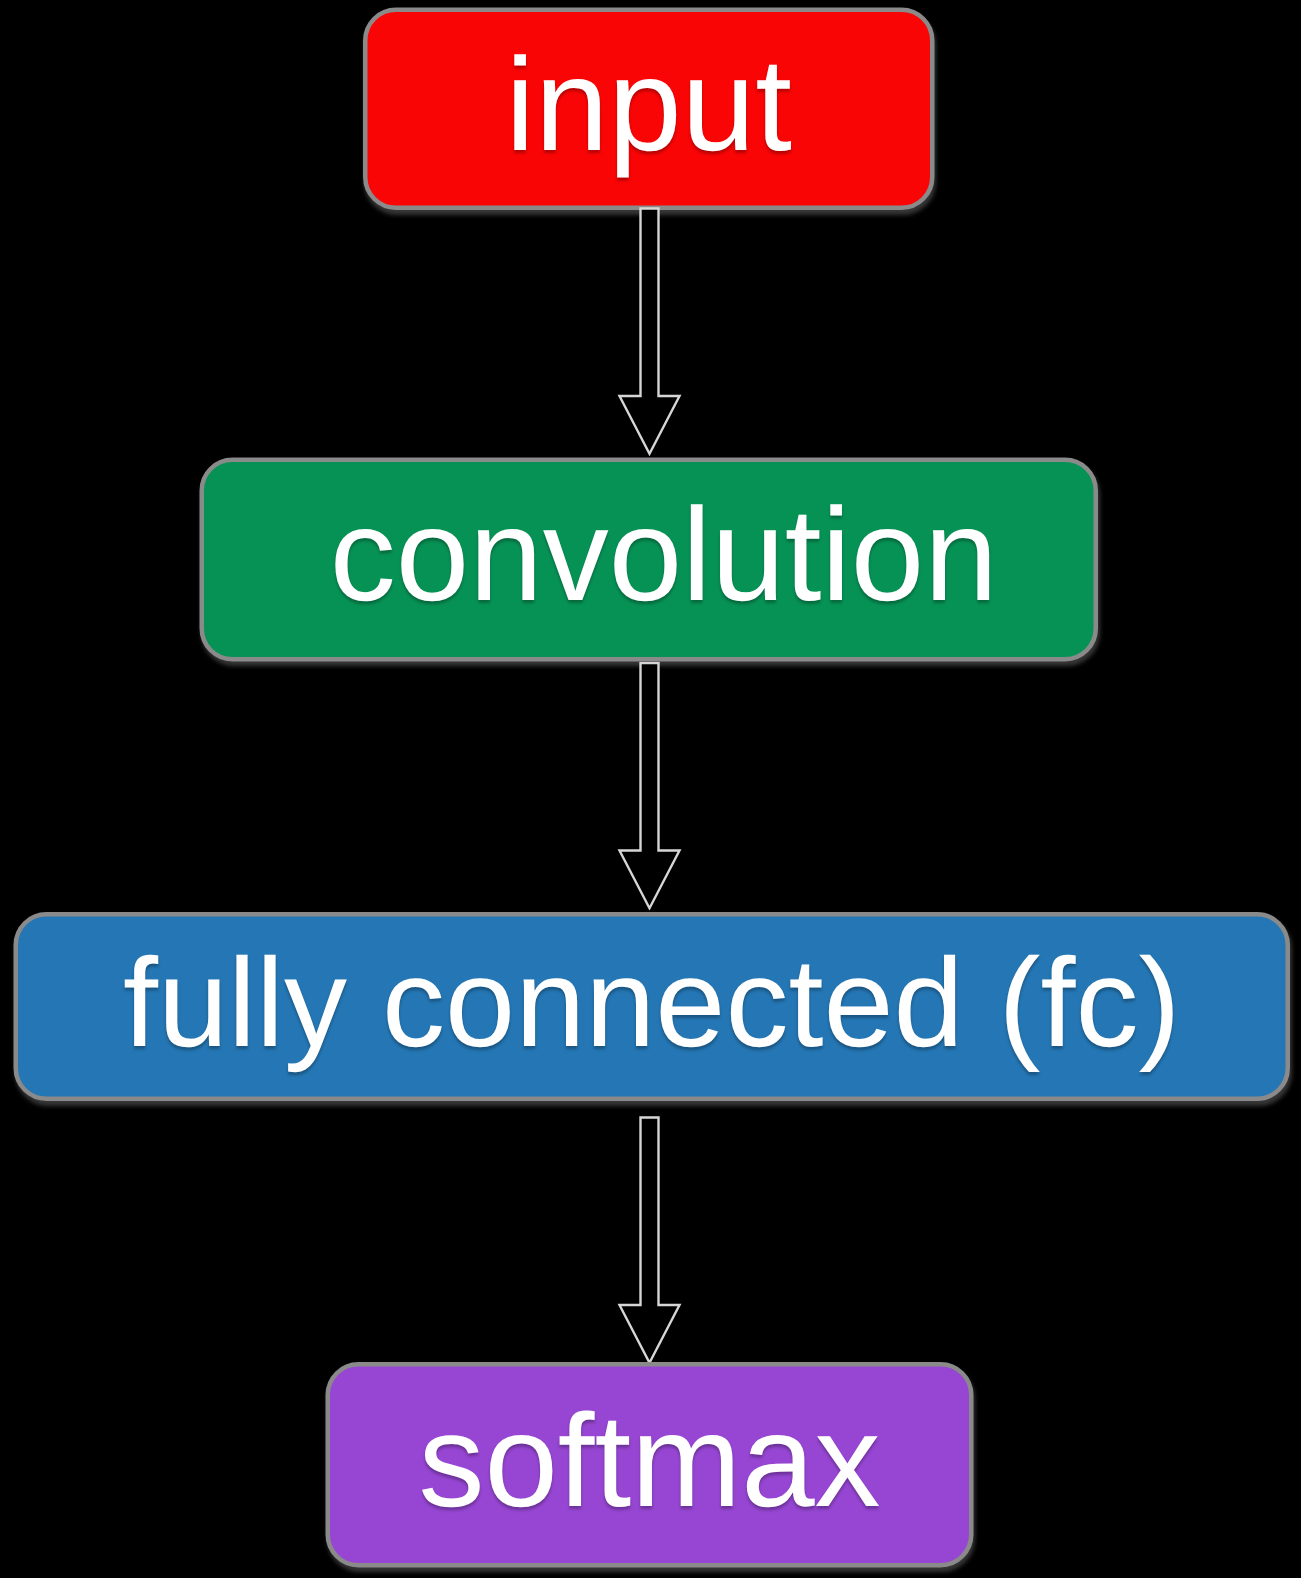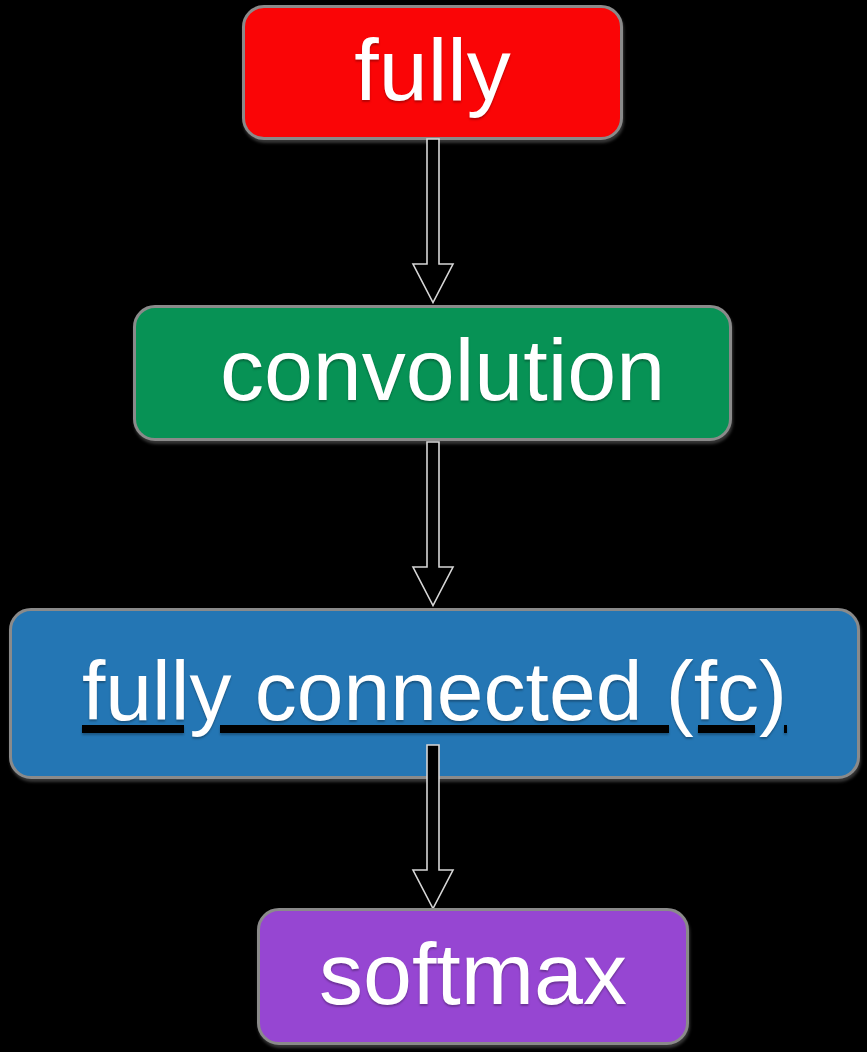--- a/index.html
+++ b/index.html
@@ -27,41 +27,41 @@
   .node .label {
     color: #fff;
     font-size: 88px;
     line-height: 1;
     white-space: nowrap;
     text-shadow: 0 2px 2px rgba(0,0,0,0.28);
     padding-bottom: 6px;
   }
   .n-input        { left: 242px; top: 5px;   width: 381px; height: 135px; }
   .n-convolution  { left: 133px; top: 305px; width: 599px; height: 136px; }
-  .n-fc           { left: 9px;   top: 608px; width: 851px; height: 171px; text-decoration: underline; }
+  .n-fc           { left: 9px;   top: 608px; width: 851px; height: 126px; }
   .n-fc .label    { font-size: 84px; }
   .n-softmax      { left: 217px; top: 908px; width: 432px; height: 137px; }
 
   .arrow {
     position: absolute;
     left: 405px;
     width: 56px;
     height: 166px;
   }
   .a1 { top: 138px; }
   .a2 { top: 441px; }
   .a3 { top: 744px; }
 </style>
 </head>
 <body>
 
 <div class="canvas" style="background-color: rgb(0, 0, 0);">
 
   <div class="node n-input" style="background-color: rgb(250, 5, 6); border-color: rgb(138, 138, 138);">
-    <span class="label" style="color: rgb(255, 255, 255);">fully</span>
+    <span class="label" style="color: rgb(255, 255, 255);">input</span>
   </div>
 
   <svg class="arrow a1" viewBox="0 0 56 166">
     <path d="M22 1 L22 126 L8 126 L28 164.5 L48 126 L34 126 L34 1 Z" stroke-width="1.6" stroke-linejoin="miter" fill="#000000" stroke="#d6d6d6"></path>
   </svg>
 
   <div class="node n-convolution" style="background-color: rgb(7, 146, 85); border-color: rgb(138, 138, 138);">
     <span class="label" style="color: rgb(255, 255, 255); margin-left: 20px;">convolution</span>
   </div>
 
@@ -70,17 +70,17 @@
   </svg>
 
   <div class="node n-fc" style="background-color: rgb(36, 118, 180); border-color: rgb(138, 138, 138);">
     <span class="label" style="color: rgb(255, 255, 255);">fully connected (fc)</span>
   </div>
 
   <svg class="arrow a3" viewBox="0 0 56 166">
     <path d="M22 1 L22 126 L8 126 L28 164.5 L48 126 L34 126 L34 1 Z" stroke-width="1.6" stroke-linejoin="miter" fill="#000000" stroke="#d6d6d6"></path>
   </svg>
 
-  <div class="node n-softmax" style="background-color: rgb(150, 70, 210); border-color: rgb(138, 138, 138); margin-left: 40px;">
+  <div class="node n-softmax" style="background-color: rgb(150, 70, 210); border-color: rgb(138, 138, 138);">
     <span class="label" style="color: rgb(255, 255, 255);">softmax</span>
   </div>
 
 </div>
 
 </body></html>

